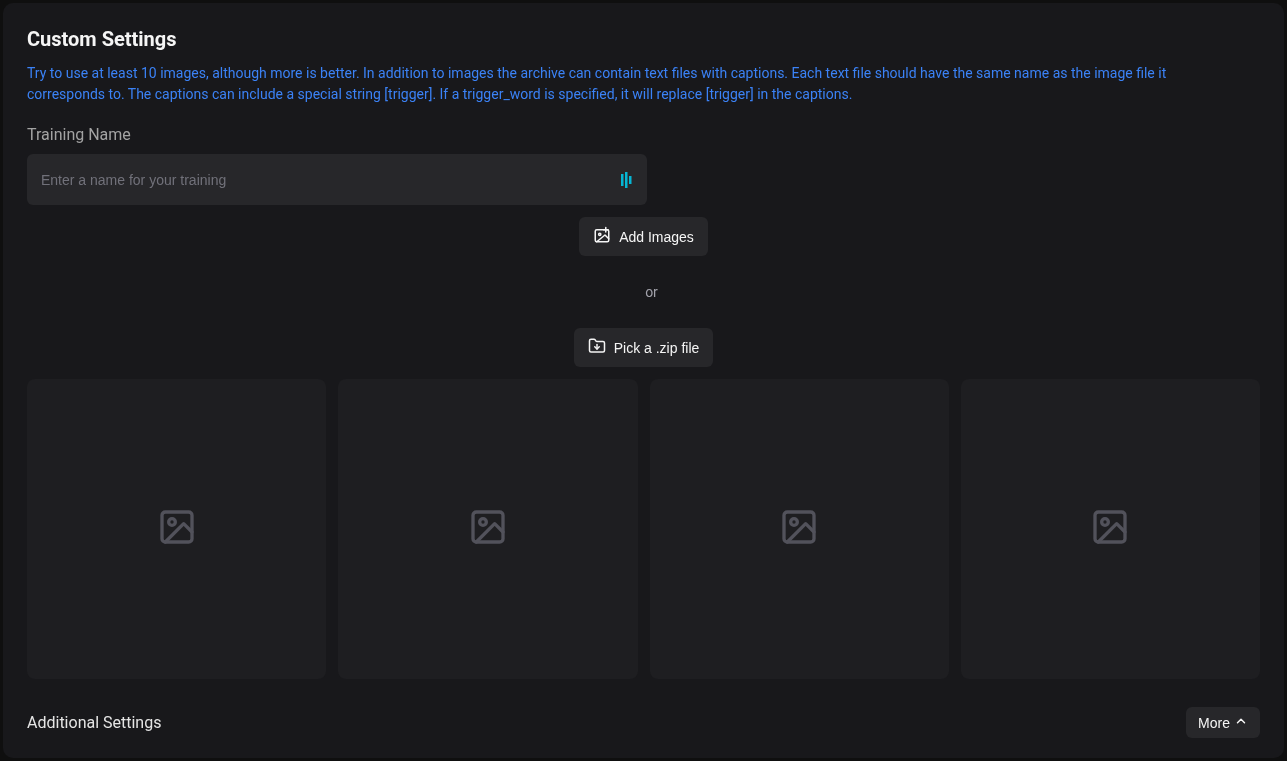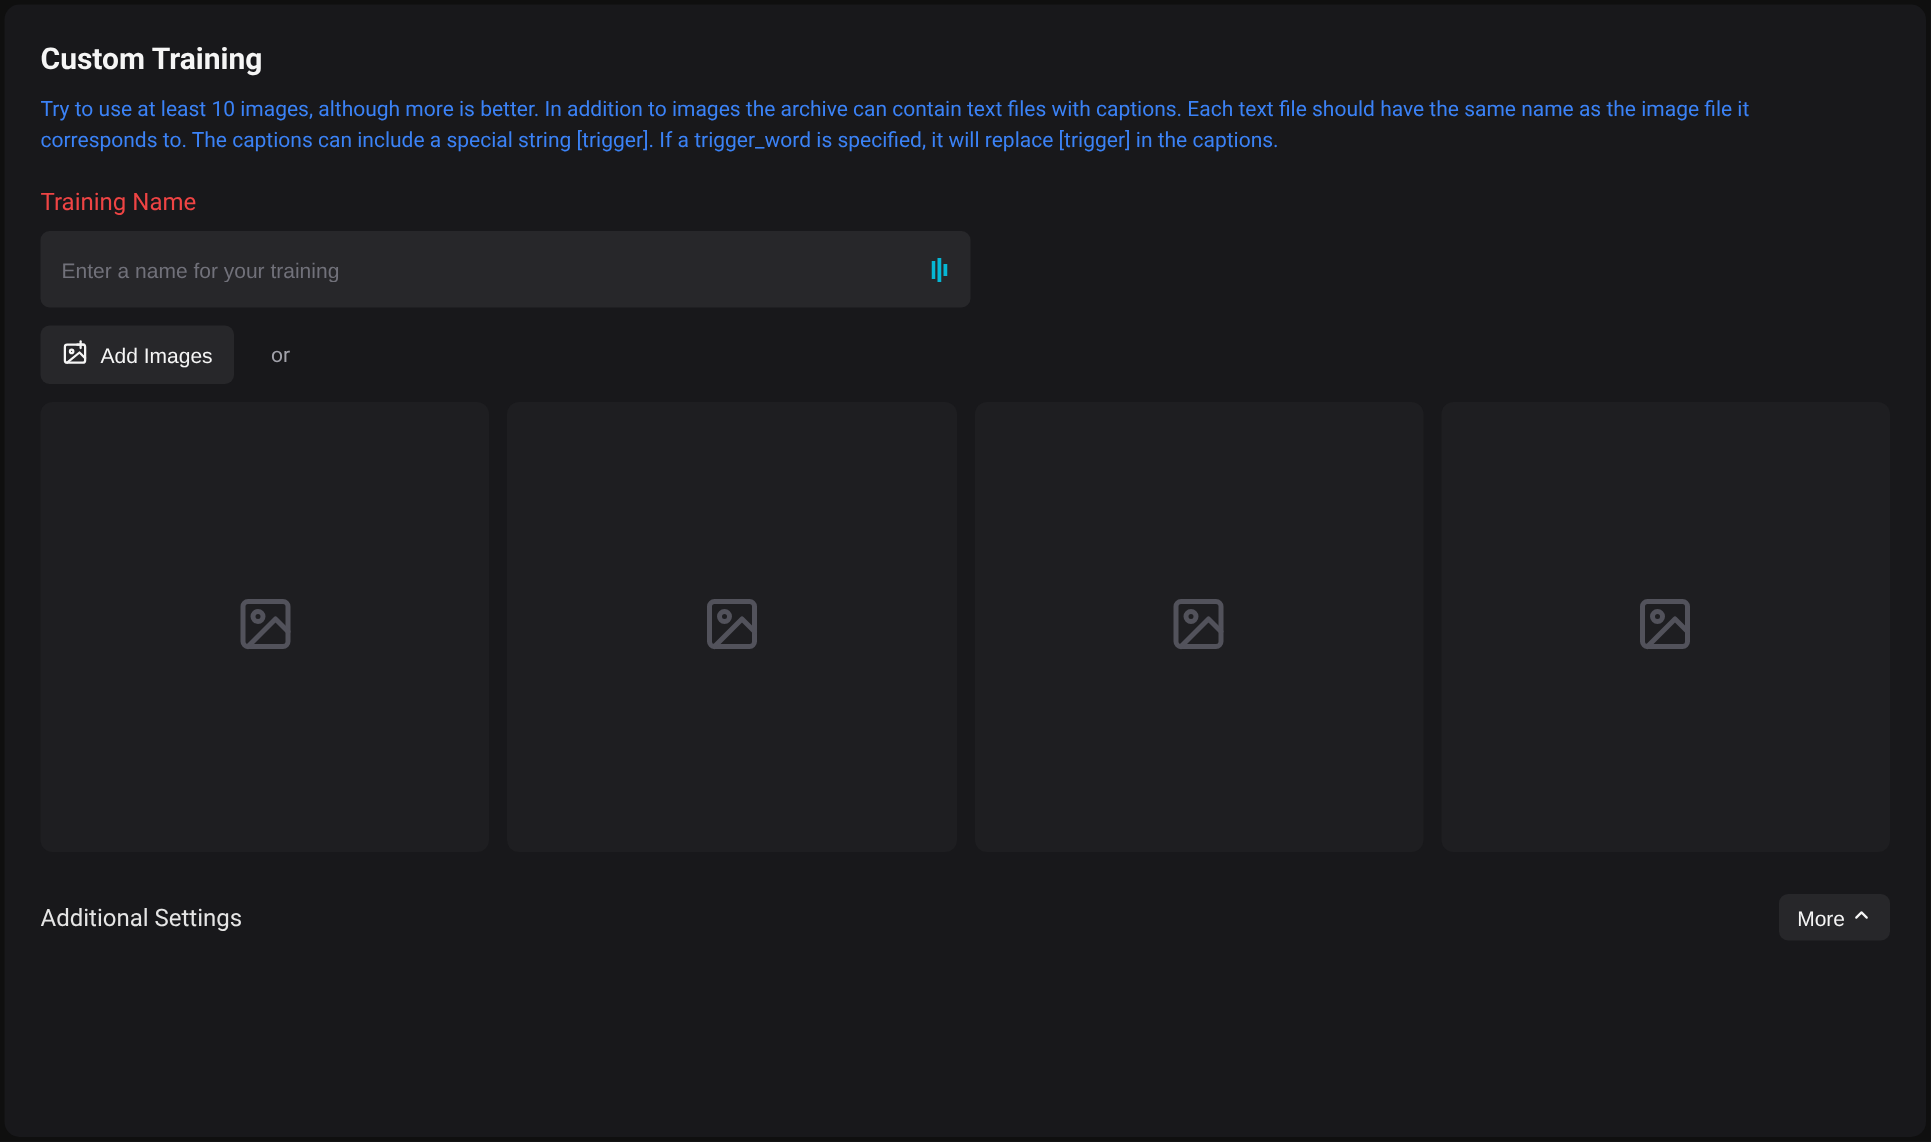--- a/index.html
+++ b/index.html
@@ -35,21 +35,21 @@
     .description {
       font-size: 14px;
       color: #3b82f6;
       line-height: 1.5;
       margin-bottom: 20px;
       max-width: 1220px;
     }
 
     .field-label {
       font-size: 16px;
-      color: #ef4444;
+      color: #a3a3a3;
       margin-bottom: 10px;
     }
 
     .input-wrapper {
       position: relative;
       width: 620px;
     }
 
     .text-input {
       width: 100%;
@@ -74,22 +74,23 @@
       transform: translateY(-50%);
       color: #06b6d4;
       display: flex;
       align-items: center;
       justify-content: center;
     }
 
     .button-row {
       display: flex;
       align-items: center;
-      gap: 9px;
+      gap: 28px;
       margin-top: 12px;
+      flex-direction: column;
     }
 
     .btn {
       display: inline-flex;
       align-items: center;
       gap: 8px;
       background-color: #27272a;
       border: none;
       border-radius: 6px;
       padding: 9px 14px;
@@ -153,21 +154,21 @@
     }
 
     .icon-svg {
       flex-shrink: 0;
     }
   </style>
 </head>
 <body>
 
 <div class="container">
-  <h1 class="page-title">Custom Training</h1>
+  <h1 class="page-title">Custom Settings</h1>
   <p class="description">Try to use at least 10 images, although more is better. In addition to images the archive can contain text files with captions. Each text file should have the same name as the image file it corresponds to. The captions can include a special string [trigger]. If a trigger_word is specified, it will replace [trigger] in the captions.</p>
 
   <div class="field-label">Training Name</div>
 
   <div class="input-wrapper">
     <input type="text" class="text-input" placeholder="Enter a name for your training" style="">
     <span class="input-icon">
       <svg class="icon-svg" width="14" height="16" viewBox="0 0 14 16" fill="none">
         <rect x="0" y="2" width="2.5" height="12" fill="#06b6d4"></rect>
         <rect x="4" y="0" width="2.5" height="16" fill="#06b6d4"></rect>
@@ -185,20 +186,30 @@
           <path d="M21 17l-5-5L5 21"></path>
           <line x1="17" y1="2" x2="17" y2="8"></line>
           <line x1="14" y1="5" x2="20" y2="5"></line>
         </svg>
       </span>
       <span>Add Images</span>
     </button>
 
     <span class="or-text">or</span>
 
+    <button class="btn">
+      <span>
+        <svg class="icon-svg" width="18" height="18" viewBox="0 0 24 24" fill="none" stroke="currentColor" stroke-width="2" stroke-linecap="round" stroke-linejoin="round">
+          <path d="M4 20h16a2 2 0 0 0 2-2V8a2 2 0 0 0-2-2h-7.93a2 2 0 0 1-1.66-.9l-.82-1.2A2 2 0 0 0 7.93 3H4a2 2 0 0 0-2 2v13c0 1.1.9 2 2 2Z"></path>
+          <line x1="12" y1="10" x2="12" y2="16"></line>
+          <polyline points="9 13 12 16 15 13"></polyline>
+        </svg>
+      </span>
+      <span>Pick a .zip file</span>
+    </button>
   </div>
 
   <div class="image-grid">
     <div class="image-slot">
       <span class="image-placeholder-icon">
         <svg class="icon-svg" width="40" height="40" viewBox="0 0 24 24" fill="none" stroke="currentColor" stroke-width="2" stroke-linecap="round" stroke-linejoin="round">
           <rect x="3" y="3" width="18" height="18" rx="2" ry="2"></rect>
           <circle cx="9" cy="9" r="2"></circle>
           <path d="M21 15l-5-5L5 21"></path>
         </svg>

